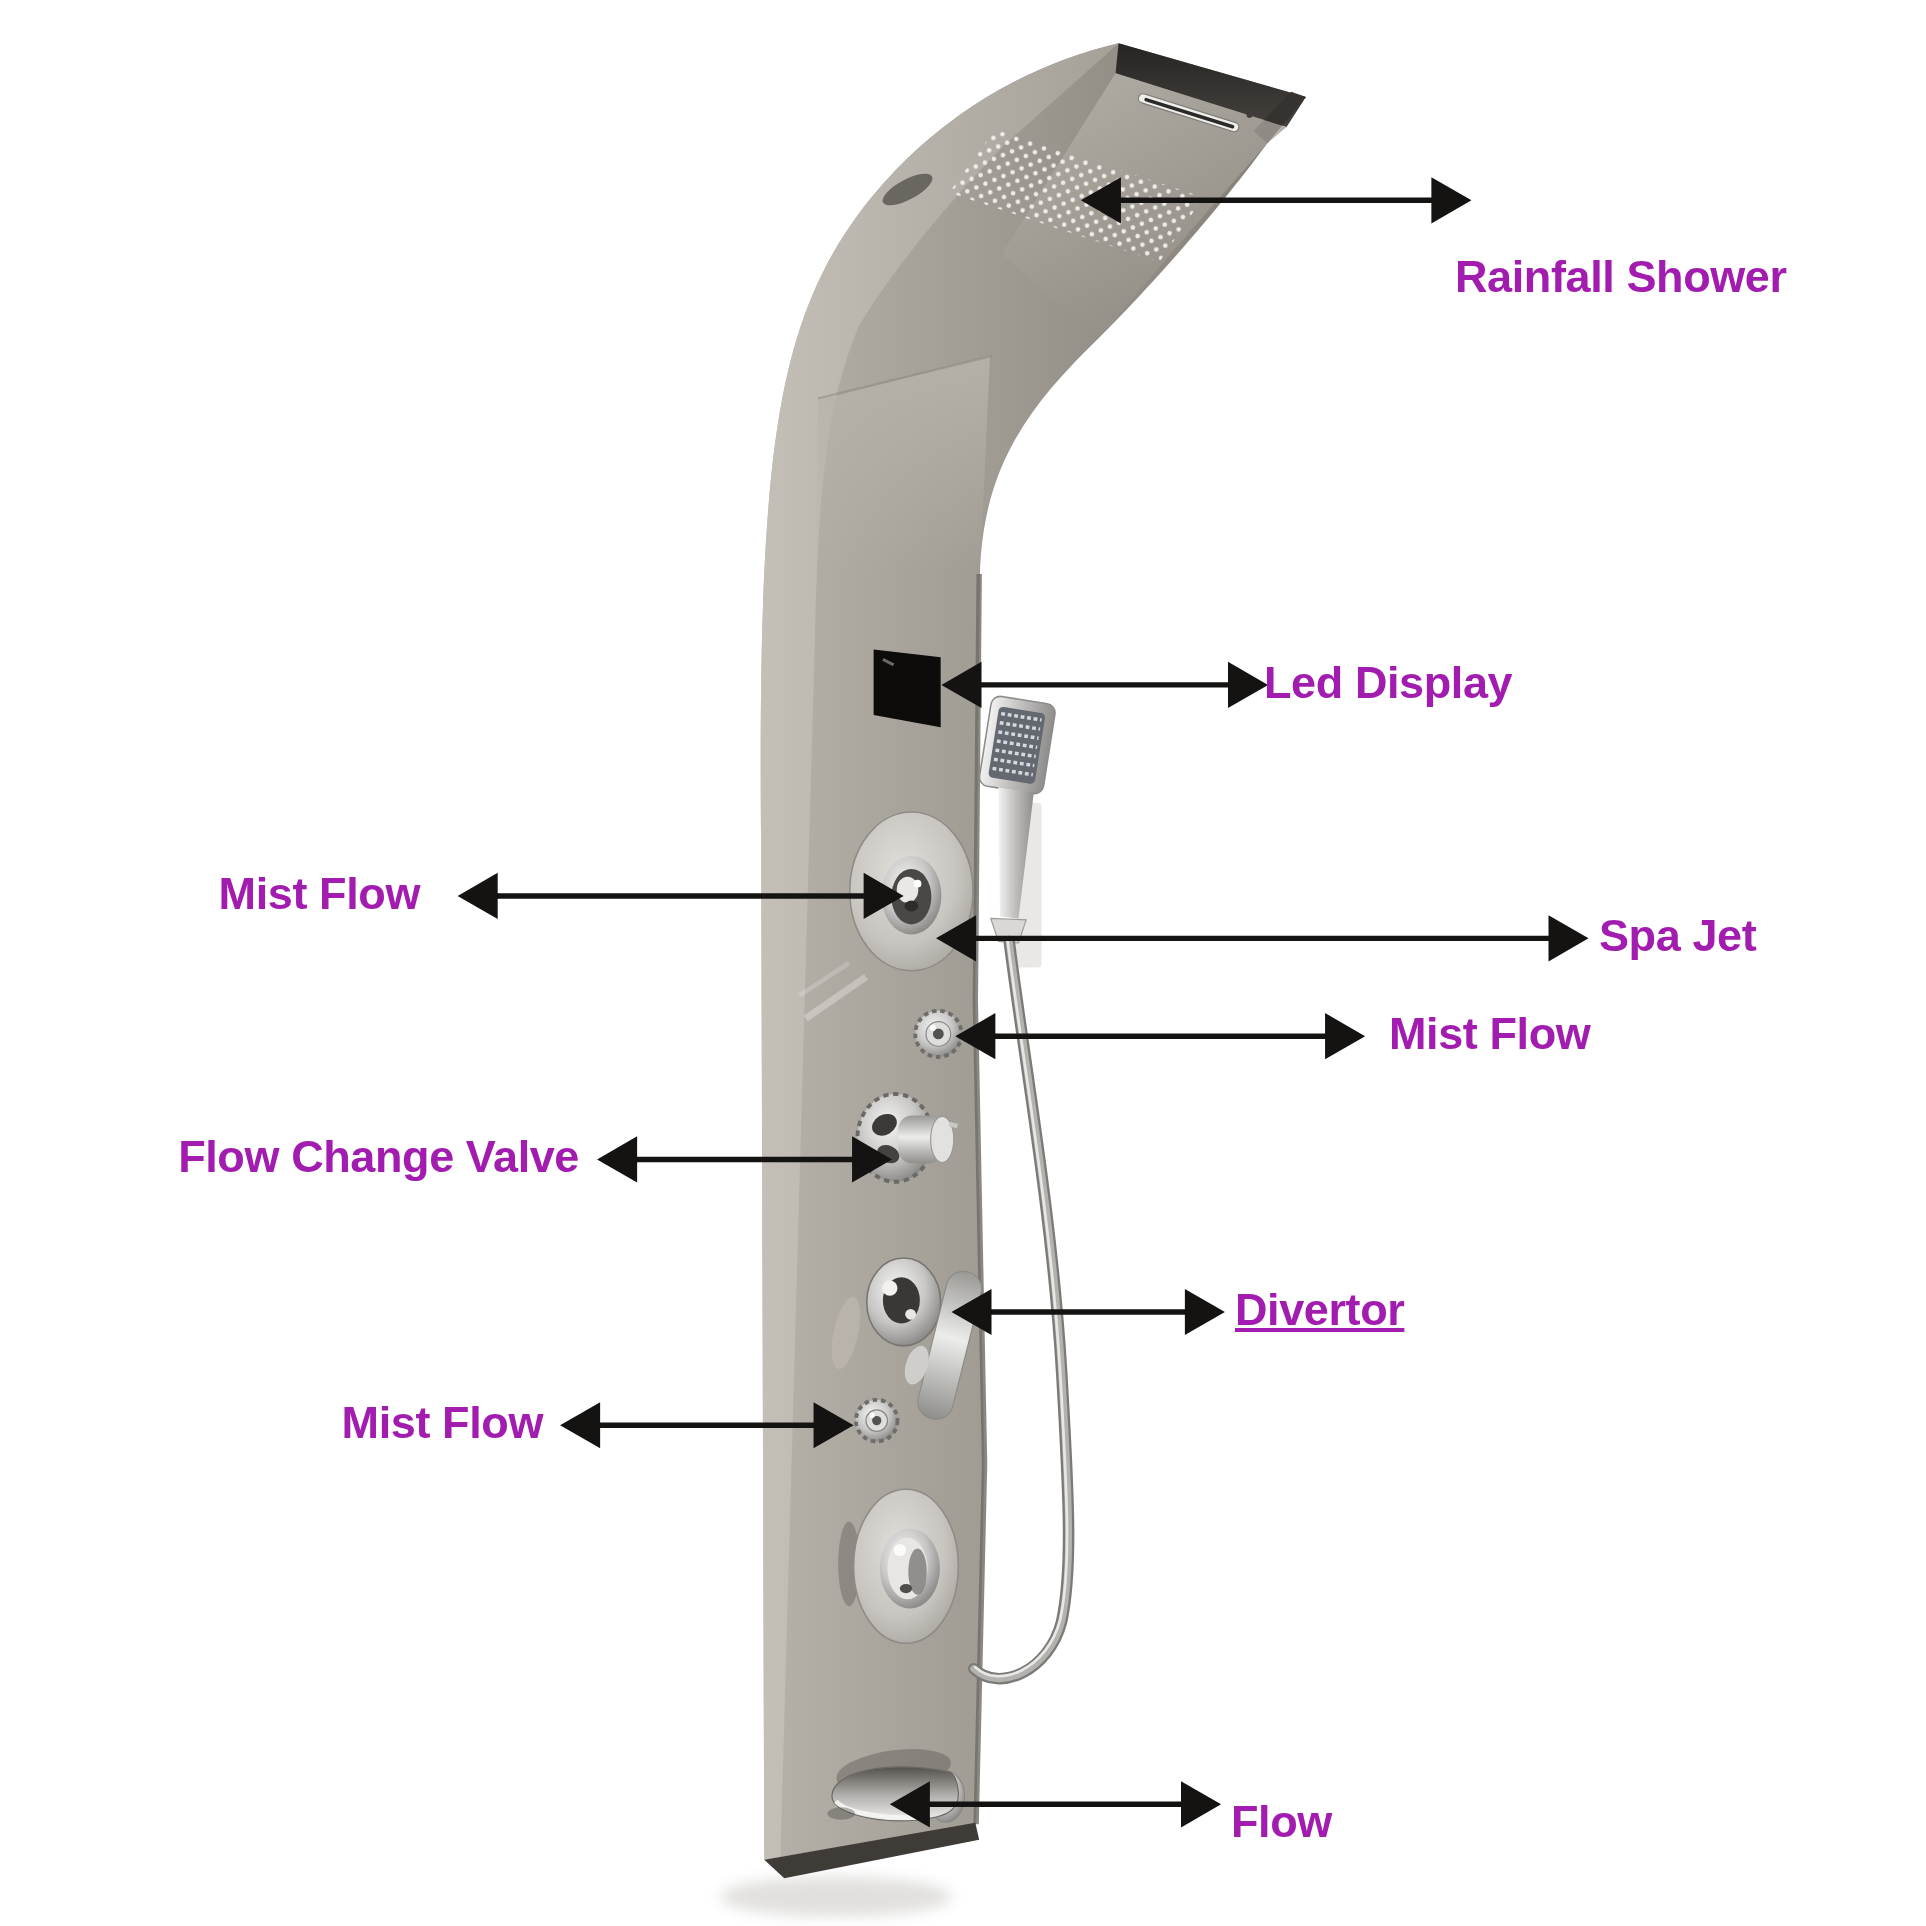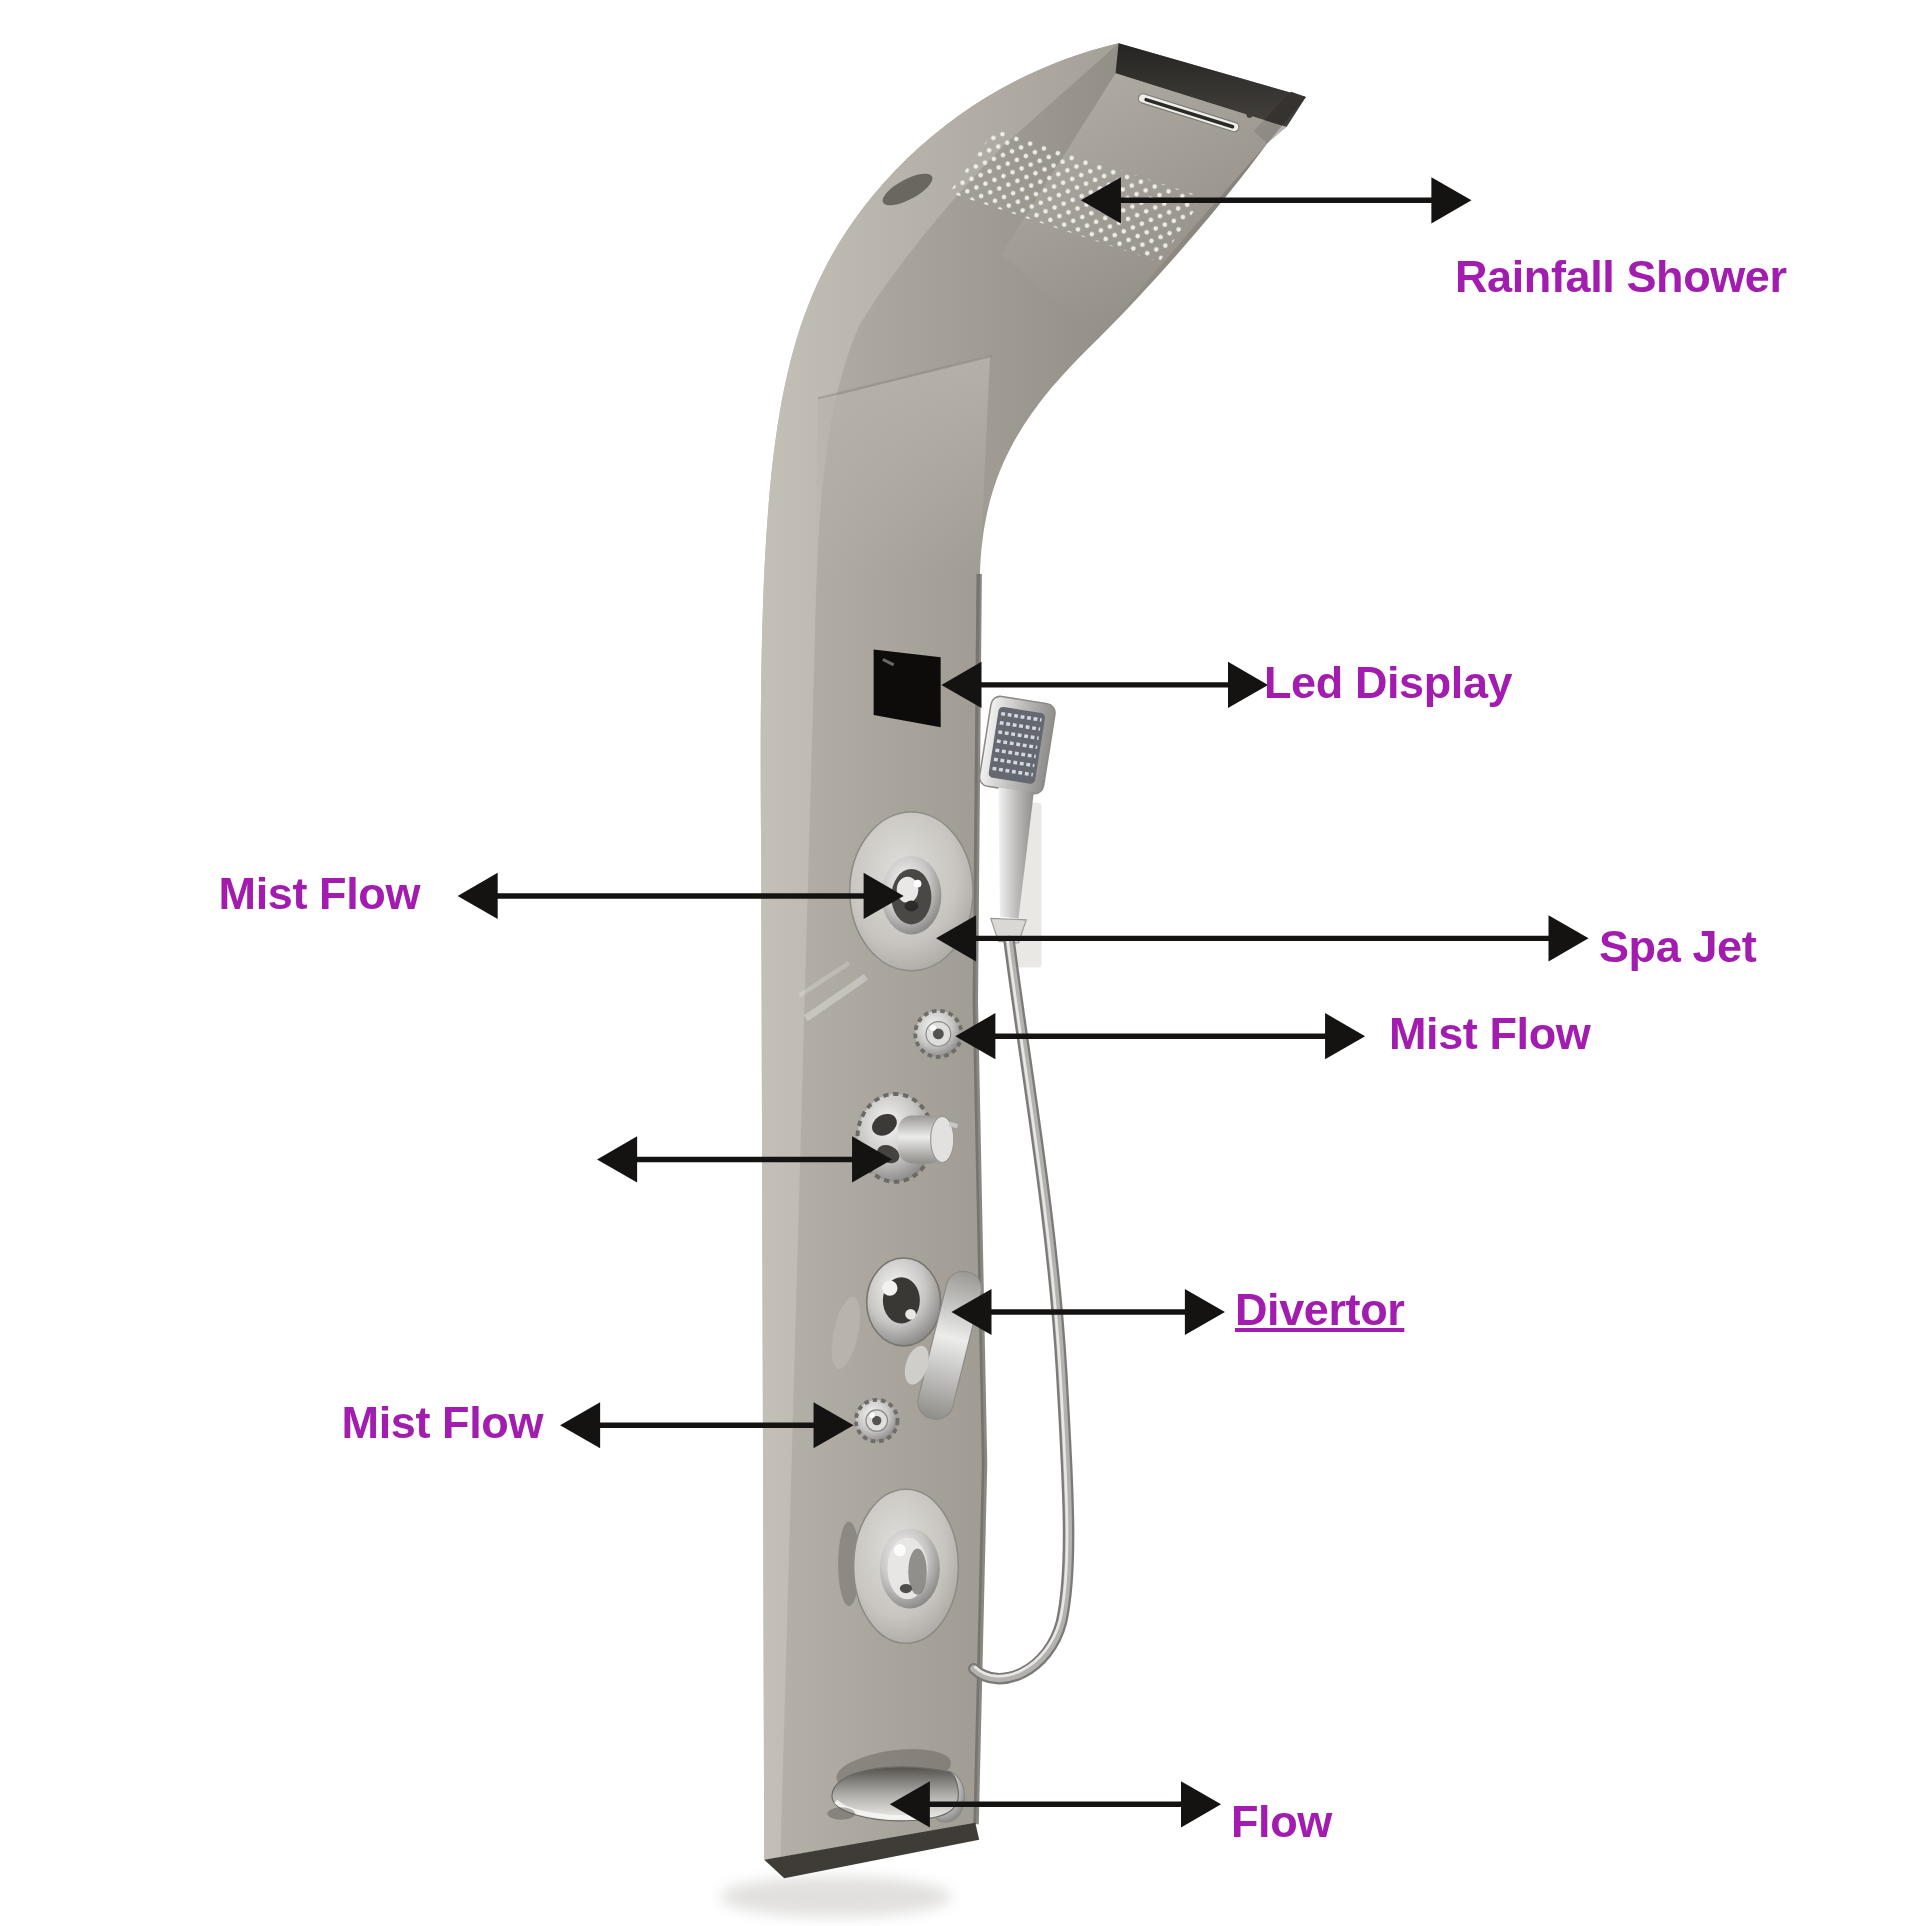--- a/index.html
+++ b/index.html
@@ -259,24 +259,25 @@
       </g>
     </g>
   </svg>
 
   <div class="label" style="left:1455px; top:253px;">Rainfall Shower</div>
 
   <div class="label" style="left:1264px; top:659px;">Led Display</div>
 
   <div class="label right-align" style="right:1506px; top:870px;">Mist Flow</div>
 
-  <div class="label" style="left:1599px; top:912px;margin-top:11px;">Spa Jet</div>
+  <div class="label" style="left:1599px; top:912px;">Spa Jet</div>
 
   <div class="label" style="left:1389px; top:1010px;">Mist Flow</div>
 
+  <div class="label right-align" style="right:1347px; top:1133px;">Flow Change Valve</div>
 
   <div class="label" style="left:1235px; top:1286px;text-decoration:underline;">Divertor</div>
 
   <div class="label right-align" style="right:1383px; top:1399px;">Mist Flow</div>
 
   <div class="label" style="left:1231px; top:1798px;">Flow</div>
 </div>
 
 
 </body></html>

